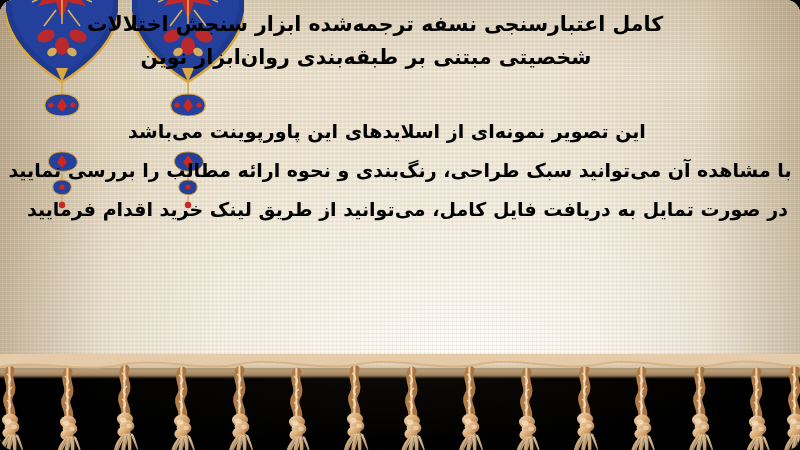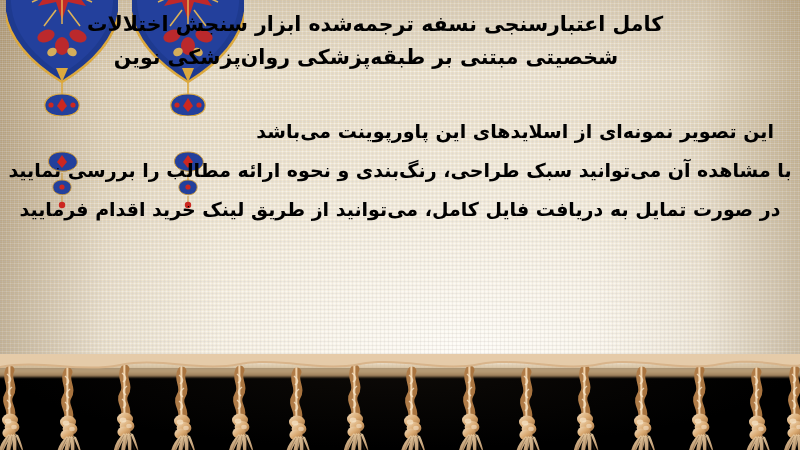--- a/index.html
+++ b/index.html
@@ -8,20 +8,21 @@
     background: #000;
   }
 
   #slide {
     position: relative;
     width: 800px;
     height: 450px;
     overflow: hidden;
     font-family: "DejaVu Sans", "Liberation Sans", sans-serif;
     background: #ded0b8;
+    border-radius: 14px;
   }
 
   
   .canvas-base {
     position: absolute;
     inset: 0;
     background:
       radial-gradient(ellipse 120% 90% at 58% 78%,
           rgba(255,253,248,0.95) 0%,
           rgba(250,245,234,0.55) 34%,
@@ -159,23 +160,23 @@
     text-align: center;
     box-sizing: border-box;
   }
   .body-line {
     color: #000;
     font-size: 19px;
     font-weight: bold;
     line-height: 39px;
     white-space: nowrap;
   }
-  .body-line.b1 { padding-right: 26px; text-align: right; }
+  .body-line.b1 { padding-right: 26px; }
   .body-line.b2 { padding-right: 0px; text-align: center; }
-  .body-line.b3 { padding-right: 0px; }
+  .body-line.b3 { padding-right: 12px; text-align: right; }
 </style>
 </head>
 <body>
 
 <div id="slide">
 
   <div class="canvas-base"></div>
   <div class="weave"></div>
   <div class="weave-coarse"></div>
   <div class="vignette"></div>
@@ -263,21 +264,21 @@
       <circle cx="188" cy="37" r="2.6" fill="#cc2720"></circle>
       <line x1="188" y1="46" x2="188" y2="52" stroke="#c9973a" stroke-width="1"></line>
       <circle cx="188" cy="55" r="3.2" fill="#cc2720"></circle>
     </g>
   </svg>
 
   <div class="text-layer">
 
     <div class="title-block">
       <div class="title-line l1">کامل اعتبارسنجی نسفه ترجمه‌شده ابزار سنجش اختلالات</div>
-      <div class="title-line l2">شخصیتی مبتنی بر طبقه‌پزشکی روان‌پزشکی نوین</div>
+      <div class="title-line l2">شخصیتی مبتنی بر طبقه‌بندی روان‌ابزار نوین</div>
     </div>
 
     <div class="body-block">
       <div class="body-line b1">این تصویر نمونه‌ای از اسلایدهای این پاورپوینت می‌باشد</div>
       <div class="body-line b2">با مشاهده آن می‌توانید سبک طراحی، رنگ‌بندی و نحوه ارائه مطالب را بررسی نمایید</div>
       <div class="body-line b3">در صورت تمایل به دریافت فایل کامل، می‌توانید از طریق لینک خرید اقدام فرمایید</div>
     </div>
 
   </div>
 

